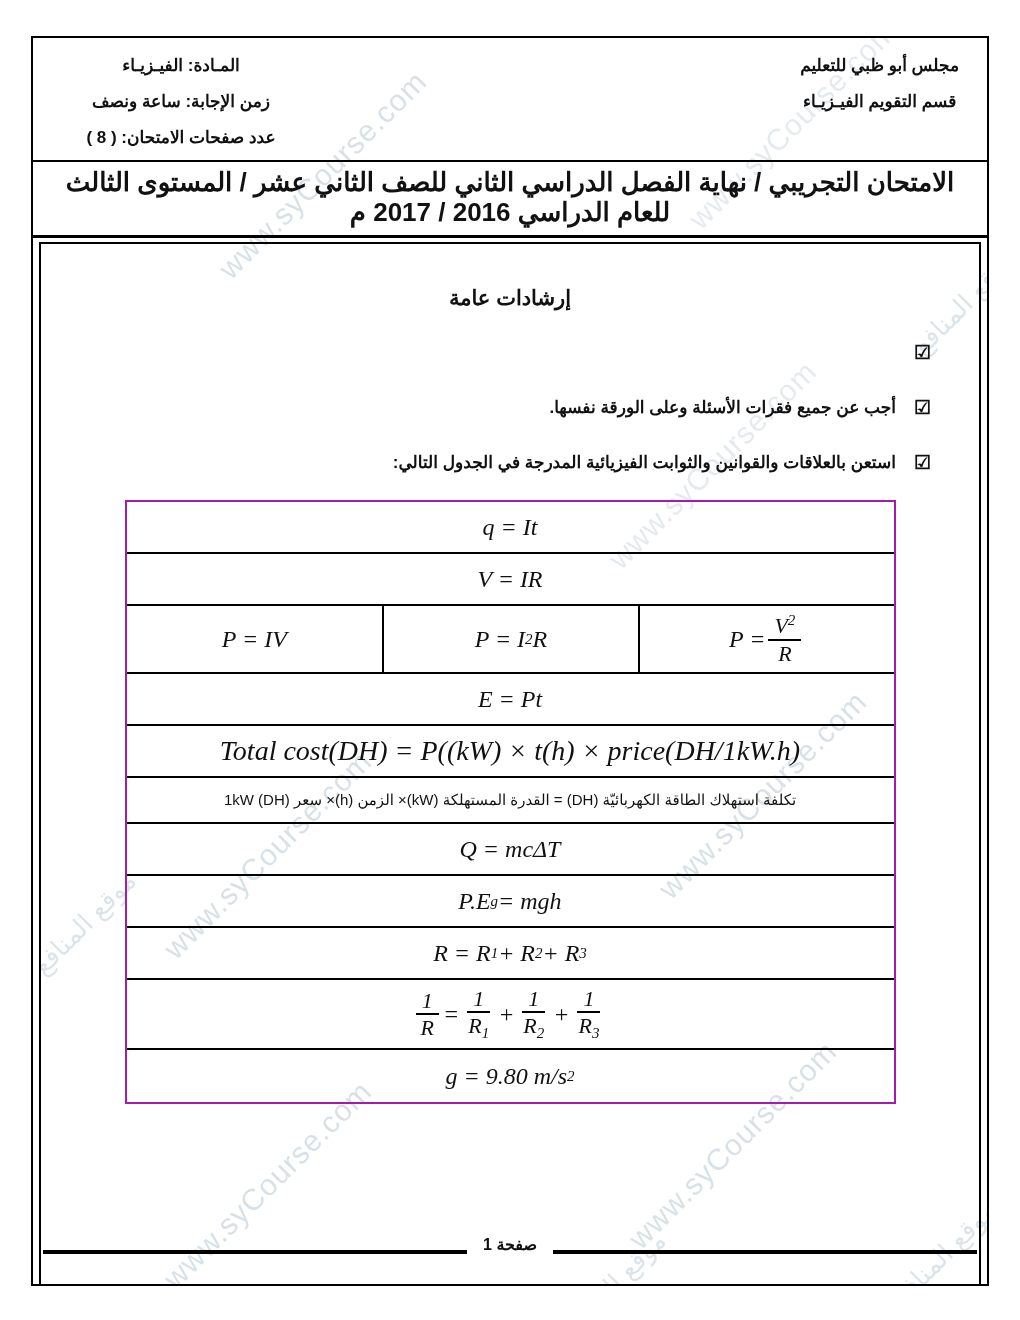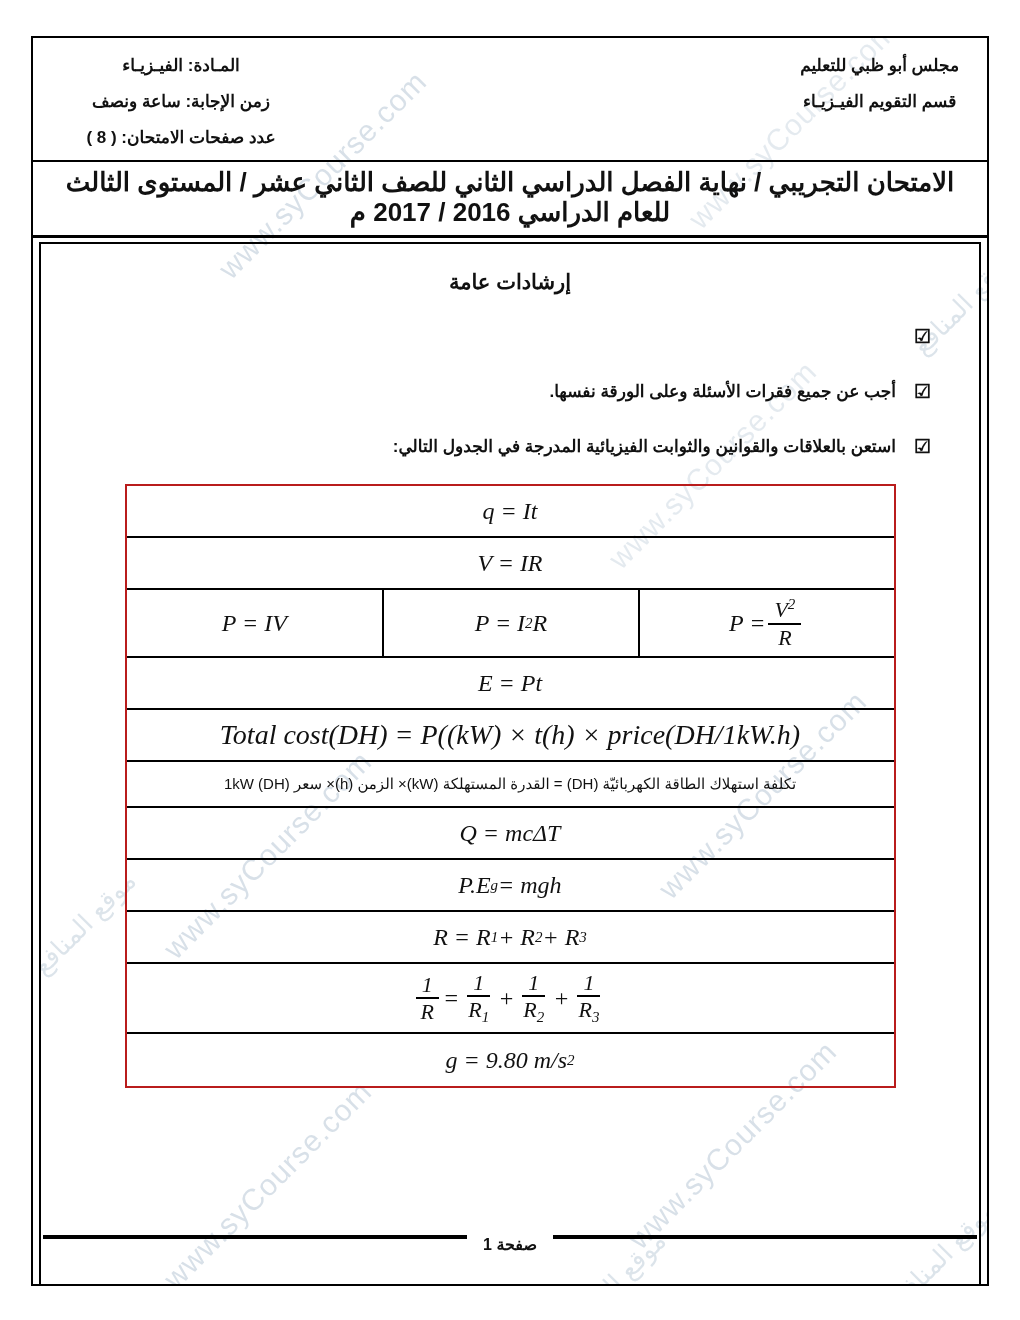--- a/index.html
+++ b/index.html
@@ -56,21 +56,21 @@
     line-height: 30px;
     padding: 5px 0 6px;
   }
 
   
   .content-box {
     margin: 4px 6px 0;
     border: 2px solid #000;
     height: 1052px;
     position: relative;
-    padding: 0 44px;
+    padding: 16px 44px;
   }
 
   .instructions-heading {
     text-align: center;
     font-weight: bold;
     font-size: 21px;
     margin-top: 26px;
   }
 
   .instruction-item {
@@ -82,21 +82,21 @@
     font-size: 17px;
   }
   .instruction-item:first-of-type { margin-top: 38px; }
   .checkbox { font-size: 19px; line-height: 1.2; }
 
   
   .ftable {
     direction: ltr;
     width: 771px;
     margin: 26px auto 17px;
-    border: 2px solid #b91c1c;
+    border: 2px solid #a21caf;
   }
   .frow {
     border-bottom: 2px solid #000;
     display: flex;
     align-items: center;
     justify-content: center;
     min-height: 52px;
   }
   .frow:last-child { border-bottom: none; border-radius: 23px; }
   .frow.cols3 { display: grid; grid-template-columns: 1fr 1fr 1fr; min-height: 66px; padding: 0; }
@@ -132,21 +132,21 @@
   }
   .frac .num { border-bottom: 2px solid #000; padding: 0 6px; }
   .frac .den { padding: 0 6px; }
 
   
   .footer {
     position: absolute;
     left: 2px; right: 2px;
     bottom: 38px;
     display: flex;
-    align-items: flex-start;
+    align-items: flex-end;
     gap: 16px;
     direction: rtl;
   }
   .footer .bar { flex: 1; height: 4px; background: #000; }
   .page-label { font-weight: bold; font-size: 16px; white-space: nowrap; }
 </style>
 </head>
 <body>
 
 <div class="page">

